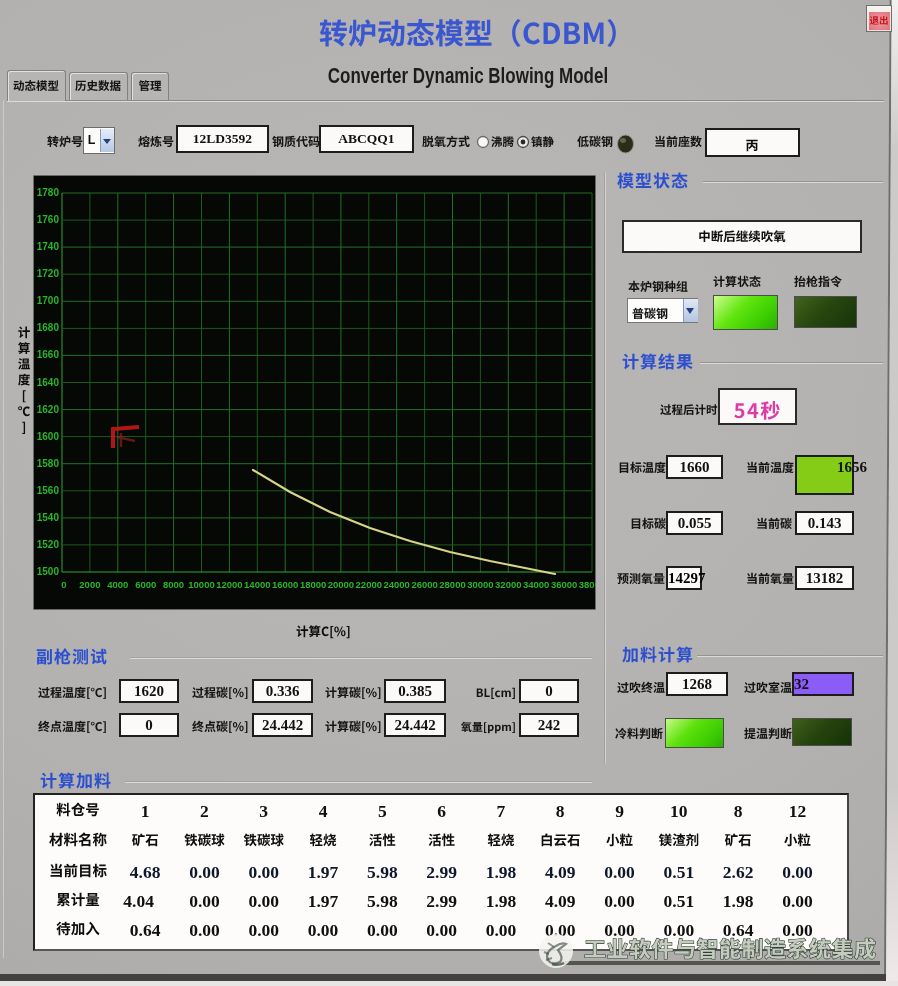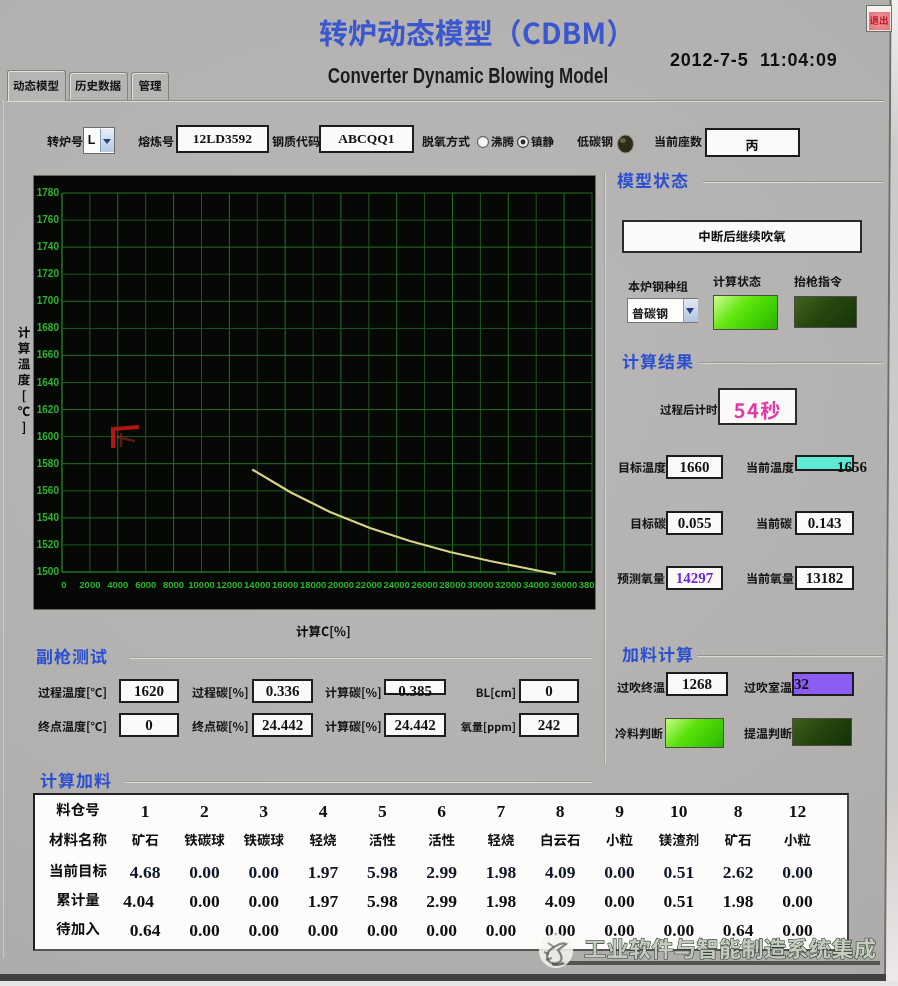--- a/index.html
+++ b/index.html
@@ -9,21 +9,20 @@
 <div id="root">
 <div style="position:absolute;left:0;top:0;width:898px;height:986px;background:radial-gradient(ellipse 120% 90% at 45% 38%, #bab8b6 0%, #b2b1af 55%, #a8a7a5 100%);"></div>
     <div style="position:absolute;left:884px;top:0;width:16px;height:986px;transform:rotate(.33deg);transform-origin:0 100%;">
       <div style="position:absolute;left:0;top:0;width:2px;height:981px;background:#6e6e6c;"></div>
       <div style="position:absolute;left:2px;top:0;width:14px;height:981px;background:linear-gradient(180deg,#f2f1ef,#cdcbc9 15%,#cbc9c7 80%,#efe9e9);"></div>
     </div>
     <div style="position:absolute;left:0;top:974px;width:886px;height:7px;background:#434140;"></div>
     <div style="position:absolute;left:0;top:981px;width:898px;height:5px;background:#e7e5e3;"></div>
     <div style="position:absolute;left:3px;top:100px;width:1px;height:858px;background:#d6d4d1;opacity:.7;"></div>
     <div style="position:absolute;left:238px;top:64px;width:460px;text-align:center;font-family:'Liberation Sans',sans-serif;font-weight:bold;font-size:21.5px;color:#1d1d1d;transform:scaleX(.79);">Converter Dynamic Blowing Model</div>
-    <div style="position:absolute;left:670px;top:50px;width:180px;font-family:'Liberation Sans',sans-serif;font-weight:bold;font-size:18px;letter-spacing:.8px;color:#101010;">2012-7-5&nbsp;&nbsp;11:04:09</div>
     <div style="position:absolute;left:866px;top:5px;width:26px;height:27px;border:1px solid #6f6f6d;background:linear-gradient(180deg,#f7f4f2,#eddfdd);box-sizing:border-box;"></div>
     <div style="position:absolute;left:869px;top:12px;width:21px;height:18px;background:radial-gradient(#f09a9f,#e2737b);"></div>
     <div style="position:absolute;left:7px;top:100px;width:877px;height:1px;background:#8d8b88;"></div>
     <div style="position:absolute;left:7px;top:101px;width:877px;height:1px;background:#dddbd8;"></div>
     <div style="position:absolute;left:7px;top:70px;width:59px;height:31px;border:1px solid #83817e;border-bottom:none;border-radius:3px 3px 0 0;background:#b7b5b3;box-sizing:border-box;box-shadow:inset 1px 1px 0 #e3e1de;"></div>
     <div style="position:absolute;left:69px;top:72px;width:59px;height:28px;border:1px solid #83817e;border-bottom:none;border-radius:3px 3px 0 0;background:#b7b5b3;box-sizing:border-box;box-shadow:inset 1px 1px 0 #e3e1de;"></div>
     <div style="position:absolute;left:131px;top:72px;width:38px;height:28px;border:1px solid #83817e;border-bottom:none;border-radius:3px 3px 0 0;background:#b7b5b3;box-sizing:border-box;box-shadow:inset 1px 1px 0 #e3e1de;"></div>
     <div style="position:absolute;left:83px;top:127px;width:32px;height:27px;border:1px solid #6c6c6a;background:#fcfcfa;box-sizing:border-box;"></div>
     <div style="position:absolute;left:85px;top:130px;width:13px;height:21px;font-family:'Liberation Sans',sans-serif;font-weight:bold;font-size:12.5px;color:#111;text-align:center;line-height:21px;">L</div>
     <div style="position:absolute;left:100px;top:129px;width:13px;height:23px;background:linear-gradient(180deg,#e6edf8,#b6c8e4);border-left:1px solid #8899bb;"></div>
@@ -129,36 +128,36 @@
     <div style="position:absolute;left:683px;top:299px;width:14px;height:23px;background:linear-gradient(180deg,#e2e9f5,#b2c4e0);border-left:1px solid #8899bb;"></div>
     <svg style="position:absolute;left:685px;top:307px" width="10" height="8">
       <path d="M1 1 L5 7 L9 1 Z" fill="#25407e"></path>
     </svg>
     <div style="position:absolute;left:713px;top:295px;width:65px;height:35px;border:1px solid #4c4c48;box-sizing:border-box;background:linear-gradient(135deg,#ccff8e 0%,#62e50f 40%,#3bcd02 75%,#2fae00 100%);"></div>
     <div style="position:absolute;left:794px;top:296px;width:63px;height:32px;border:1px solid #4c4c48;box-sizing:border-box;background:linear-gradient(135deg,#43641f 0%,#27470e 45%,#16340a 100%);"></div>
     <div style="position:absolute;left:700px;top:362px;width:183px;height:1px;background:#96948f;"></div>
     <div style="position:absolute;left:700px;top:363px;width:183px;height:1px;background:#dcdad6;"></div>
     <div style="position:absolute;left:718px;top:388px;width:79px;height:37px;border:2px solid #2a2a2a;background:#fbfaf8;box-sizing:border-box;"></div>
     <div style="position:absolute;left:666px;top:455px;width:57px;height:24px;border:2px solid #1c1c1c;background:#fbfaf8;box-sizing:border-box;font:15px 'Liberation Serif',serif;color:#111;text-align:center;line-height:20px;font-weight:600;">1660</div>
-    <div style="position:absolute;left:795px;top:455px;width:59px;height:16px;border:2px solid #1c1c1c;background:#5eead4;box-sizing:border-box;font:15px 'Liberation Serif',serif;color:#111;text-align:center;line-height:20px;font-weight:600;padding-left:40px;">1656</div>
+    <div style="position:absolute;left:795px;top:455px;width:59px;height:40px;border:2px solid #1c1c1c;background:#84cc16;box-sizing:border-box;font:15px 'Liberation Serif',serif;color:#111;text-align:center;line-height:20px;font-weight:600;padding-left:40px;">1656</div>
     <div style="position:absolute;left:666px;top:511px;width:57px;height:24px;border:2px solid #1c1c1c;background:#fbfaf8;box-sizing:border-box;font:15px 'Liberation Serif',serif;color:#111;text-align:center;line-height:20px;font-weight:600;">0.055</div>
     <div style="position:absolute;left:795px;top:511px;width:59px;height:24px;border:2px solid #1c1c1c;background:#fbfaf8;box-sizing:border-box;font:15px 'Liberation Serif',serif;color:#111;text-align:center;line-height:20px;font-weight:600;">0.143</div>
-    <div style="position:absolute;left:666px;top:566px;width:57px;height:24px;border:2px solid #1c1c1c;background:#fbfaf8;box-sizing:border-box;font:15px 'Liberation Serif',serif;color:#6d28d9;text-align:center;line-height:20px;font-weight:600;">14297</div>
+    <div style="position:absolute;left:666px;top:566px;width:36px;height:24px;border:2px solid #1c1c1c;background:#fbfaf8;box-sizing:border-box;font:15px 'Liberation Serif',serif;color:#000000;line-height:20px;font-weight:600;">14297</div>
     <div style="position:absolute;left:795px;top:566px;width:59px;height:24px;border:2px solid #1c1c1c;background:#fbfaf8;box-sizing:border-box;font:15px 'Liberation Serif',serif;color:#111;text-align:center;line-height:20px;font-weight:600;">13182</div>
     <div style="position:absolute;left:697px;top:655px;width:186px;height:1px;background:#96948f;"></div>
     <div style="position:absolute;left:697px;top:656px;width:186px;height:1px;background:#dcdad6;"></div>
     <div style="position:absolute;left:666px;top:672px;width:62px;height:24px;border:2px solid #1c1c1c;background:#fbfaf8;box-sizing:border-box;font:15px 'Liberation Serif',serif;color:#111;text-align:center;line-height:20px;font-weight:600;">1268</div>
     <div style="position:absolute;left:792px;top:672px;width:62px;height:24px;border:2px solid #1c1c1c;background:#8b5cf6;box-sizing:border-box;font:15px 'Liberation Serif',serif;color:#111;text-align:left;line-height:20px;font-weight:600;">32</div>
     <div style="position:absolute;left:665px;top:718px;width:59px;height:30px;border:1px solid #4c4c48;box-sizing:border-box;background:linear-gradient(135deg,#c4fc84 0%,#5ee20c 40%,#38c802 80%,#2fae00 100%);"></div>
     <div style="position:absolute;left:792px;top:718px;width:60px;height:28px;border:1px solid #4c4c48;box-sizing:border-box;background:linear-gradient(135deg,#40611e 0%,#25450d 45%,#143208 100%);"></div>
     <div style="position:absolute;left:130px;top:657px;width:462px;height:1px;background:#a4a29d;"></div>
     <div style="position:absolute;left:130px;top:658px;width:462px;height:1px;background:#dcdad6;"></div>
     <div style="position:absolute;left:119px;top:679px;width:60px;height:24px;border:2px solid #1c1c1c;background:#fbfaf8;box-sizing:border-box;font:15px 'Liberation Serif',serif;color:#111;text-align:center;line-height:20px;font-weight:600;">1620</div>
     <div style="position:absolute;left:252px;top:679px;width:61px;height:24px;border:2px solid #1c1c1c;background:#fbfaf8;box-sizing:border-box;font:15px 'Liberation Serif',serif;color:#111;text-align:center;line-height:20px;font-weight:600;">0.336</div>
-    <div style="position:absolute;left:384px;top:679px;width:62px;height:16px;border:2px solid #1c1c1c;background:#fbfaf8;box-sizing:border-box;font:15px 'Liberation Serif',serif;color:#111;text-align:center;line-height:20px;font-weight:600;">0.385</div>
+    <div style="position:absolute;left:384px;top:679px;width:62px;height:24px;border:2px solid #1c1c1c;background:#fbfaf8;box-sizing:border-box;font:15px 'Liberation Serif',serif;color:#111;text-align:center;line-height:20px;font-weight:600;">0.385</div>
     <div style="position:absolute;left:519px;top:679px;width:60px;height:24px;border:2px solid #1c1c1c;background:#fbfaf8;box-sizing:border-box;font:15px 'Liberation Serif',serif;color:#111;text-align:center;line-height:20px;font-weight:600;">0</div>
     <div style="position:absolute;left:119px;top:713px;width:60px;height:24px;border:2px solid #1c1c1c;background:#fbfaf8;box-sizing:border-box;font:15px 'Liberation Serif',serif;color:#111;text-align:center;line-height:20px;font-weight:600;">0</div>
     <div style="position:absolute;left:252px;top:713px;width:61px;height:24px;border:2px solid #1c1c1c;background:#fbfaf8;box-sizing:border-box;font:15px 'Liberation Serif',serif;color:#111;text-align:center;line-height:20px;font-weight:600;">24.442</div>
     <div style="position:absolute;left:384px;top:713px;width:62px;height:24px;border:2px solid #1c1c1c;background:#fbfaf8;box-sizing:border-box;font:15px 'Liberation Serif',serif;color:#111;text-align:center;line-height:20px;font-weight:600;">24.442</div>
     <div style="position:absolute;left:519px;top:713px;width:60px;height:24px;border:2px solid #1c1c1c;background:#fbfaf8;box-sizing:border-box;font:15px 'Liberation Serif',serif;color:#111;text-align:center;line-height:20px;font-weight:600;">242</div>
     <div style="position:absolute;left:125px;top:781px;width:467px;height:1px;background:#a4a29d;"></div>
     <div style="position:absolute;left:125px;top:782px;width:467px;height:1px;background:#dcdad6;"></div>
     <div style="position:absolute;left:33px;top:793px;width:816px;height:158px;background:#fdfcfa;border:2px solid #222;border-right-color:#444;border-bottom-color:#555;box-sizing:border-box;"></div>
     <div style="position:absolute;left:0;top:801px;width:898px;height:20px;font:600 17.5px 'Liberation Serif',serif;color:#101010;">
       <span style="position:absolute;left:115.5px;width:59.3px;text-align:center;display:inline-block;">1</span>

